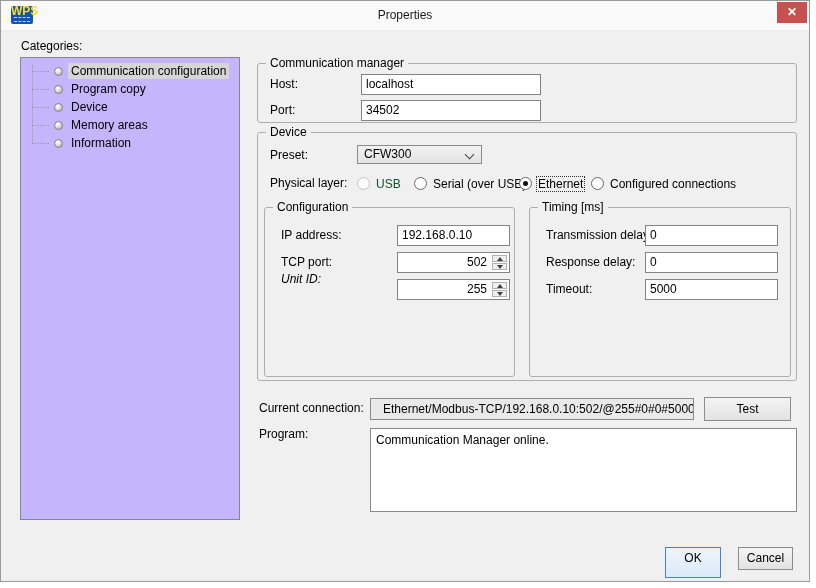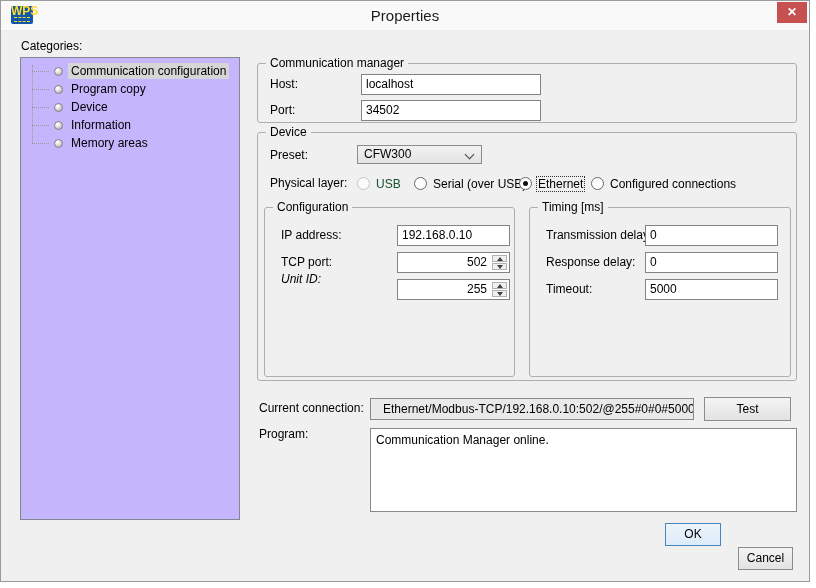--- a/index.html
+++ b/index.html
@@ -7,21 +7,21 @@
     width:816px;height:588px;position:relative;background:#ffffff;
     font-family:"Liberation Sans", sans-serif;font-size:12px;color:#000;
     overflow:hidden;
   }
   #window{
     position:absolute;left:0;top:0;width:808px;height:580px;
     border:1px solid #9a9a9a;background:#f0f0f0;
   }
   
   .titlebar{position:absolute;left:0;top:0;width:100%;height:29px;background:#f9f9f9;border-bottom:1px solid #ececec;}
-  .title{text-align:center;line-height:29px;font-size:15px;color:#1b1b1b;}
+  .title{text-align:center;line-height:29px;font-size:12px;color:#1b1b1b;}
   .app-icon{
     position:absolute;left:10px;top:5px;width:22px;height:18px;background:#1057a8;
     border-radius:2px;color:#ffd92b;font-size:12px;font-weight:bold;text-align:center;
     line-height:11px;box-sizing:border-box;
   }
   .app-icon .lines{display:block;margin:0 3px;height:3px;border-top:1px dashed #ffd92b;border-bottom:1px dashed #ffd92b;}
   .close-btn{
     position:absolute;left:776px;top:1px;width:30px;height:21px;background:#c75050;
     color:#fff;text-align:center;line-height:21px;font-size:12px;font-weight:bold;cursor:default;
   }
@@ -120,26 +120,26 @@
         <span class="tlabel">Program copy</span>
       </div>
       <div class="tree-item">
         <span class="connector"></span>
         <span class="bullet"></span>
         <span class="tlabel">Device</span>
       </div>
       <div class="tree-item">
         <span class="connector"></span>
         <span class="bullet"></span>
+        <span class="tlabel">Memory areas</span>
+      </div>
+      <div class="tree-item">
+        <span class="connector"></span>
+        <span class="bullet"></span>
         <span class="tlabel">Information</span>
-      </div>
-      <div class="tree-item">
-        <span class="connector"></span>
-        <span class="bullet"></span>
-        <span class="tlabel">Memory areas</span>
       </div>
     </div>
   </div>
 
   <div class="group" style="left:256px;top:62px;width:540px;height:60px;">
     <span class="group-title">Communication manager</span>
     <div class="lbl" style="left:12px;top:10px;">Host:</div>
     <div class="field" style="left:103px;top:10px;width:180px;height:21px;">localhost</div>
     <div class="lbl" style="left:12px;top:36px;">Port:</div>
     <div class="field" style="left:103px;top:36px;width:180px;height:21px;">34502</div>
@@ -214,16 +214,16 @@
     </div>
   </div>
 
   <div class="lbl" style="left:258px;top:397px;">Current connection:</div>
   <div class="field readonly" style="left:369px;top:397px;width:324px;height:22px;line-height:20px;">Ethernet/Modbus-TCP/192.168.0.10:502/@255#0#0#5000</div>
   <div class="btn" style="left:703px;top:396px;width:87px;height:24px;line-height:22px;">Test</div>
 
   <div class="lbl" style="left:258px;top:423px;">Program:</div>
   <div class="statusbox" style="left:369px;top:427px;width:427px;height:84px;">Communication Manager online.</div>
 
-  <div class="btn default" style="left:664px;top:522px;width:56px;height:23px;line-height:21px;">OK</div>
+  <div class="btn default" style="left:664px;top:546px;width:56px;height:31px;line-height:21px;">OK</div>
   <div class="btn" style="left:737px;top:546px;width:55px;height:23px;line-height:21px;">Cancel</div>
 
 </div>
 
 </body></html>

